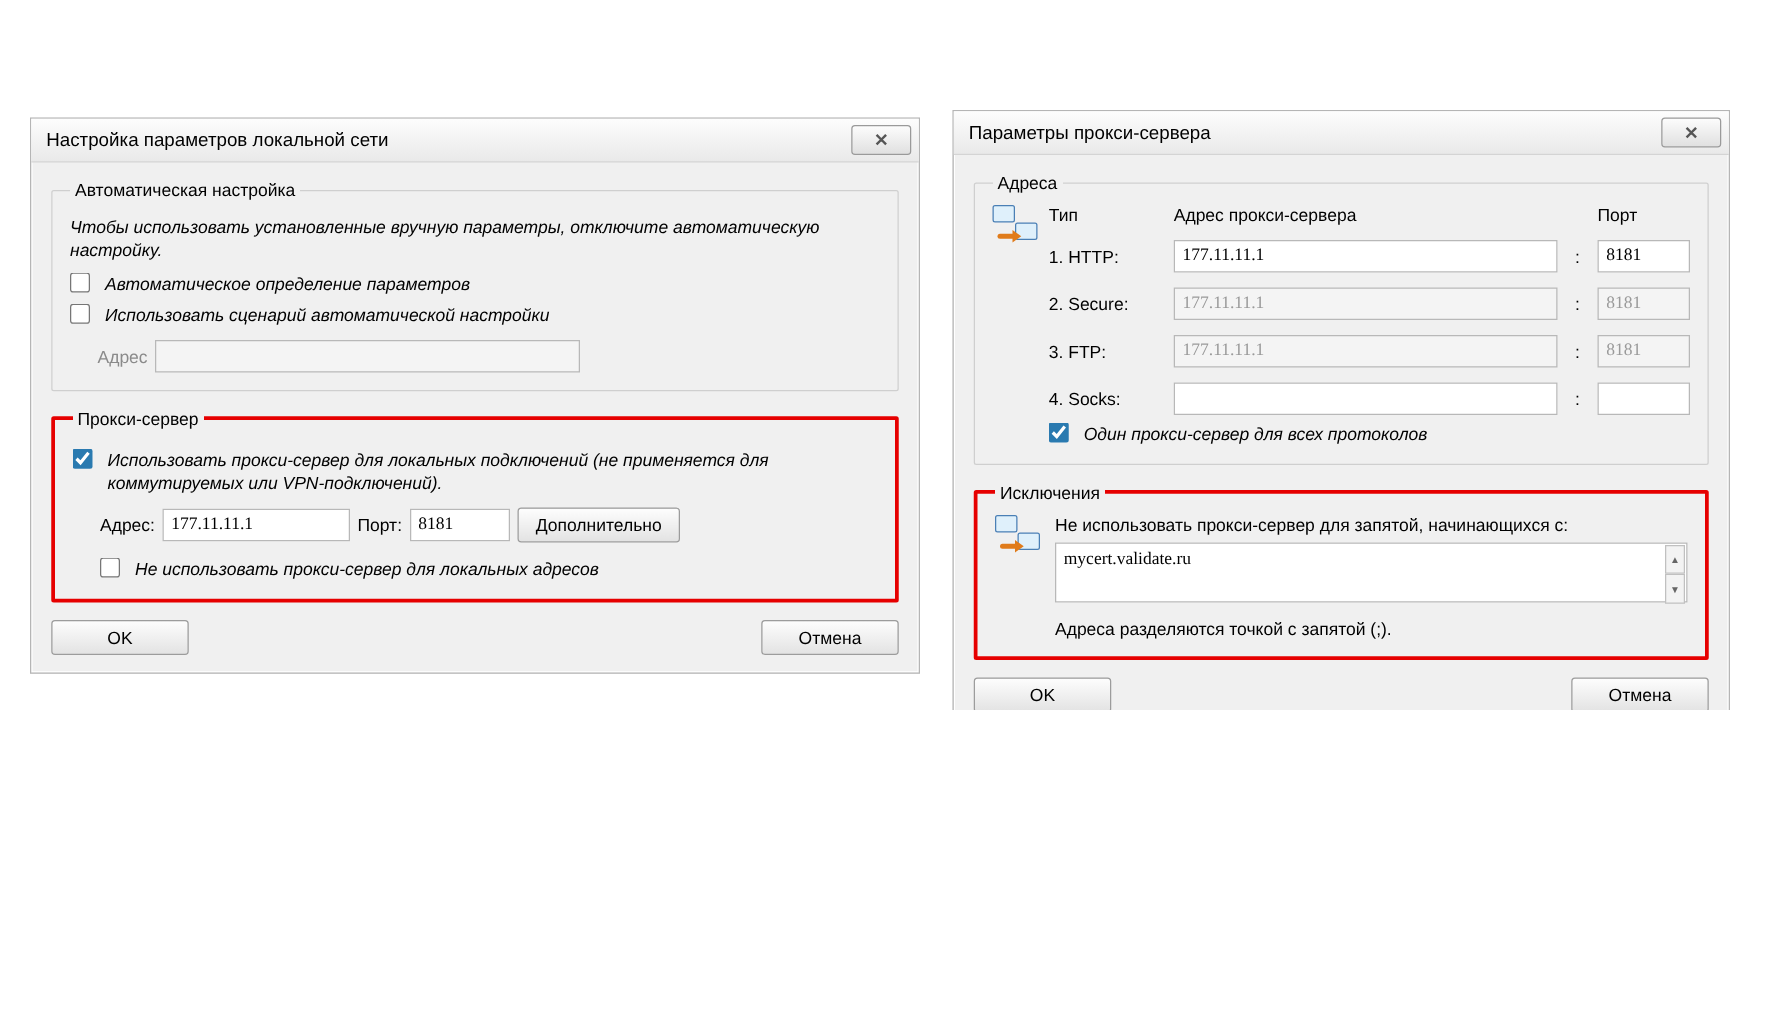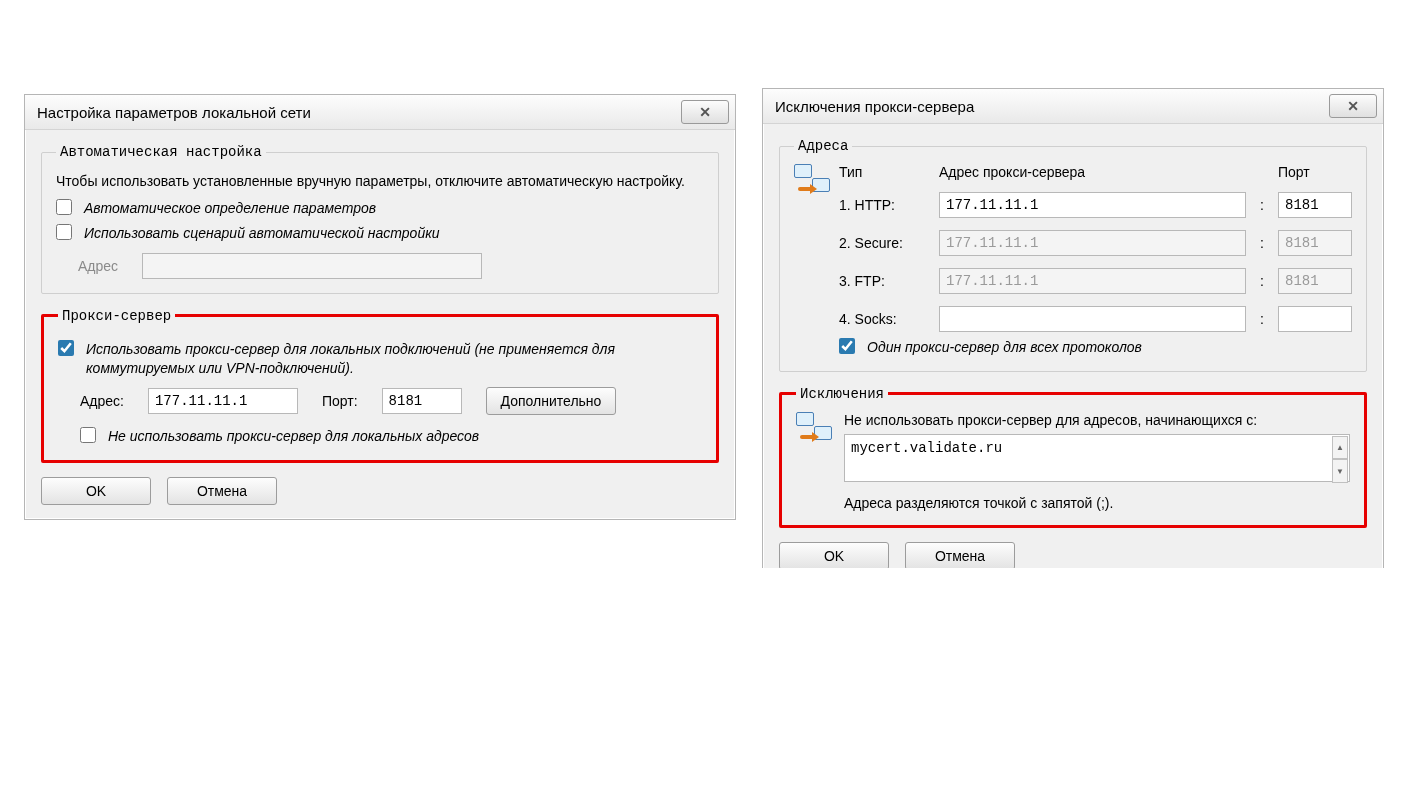--- a/index.html
+++ b/index.html
@@ -4,31 +4,31 @@
 <style>
   html, body { margin:0; padding:0; background:#fff; font-family:"Segoe UI",Tahoma,sans-serif; font-size:14px; color:#000; }
   .canvas { position:relative; width:1419px; height:568px; }
   .dialog { position:absolute; background:#f0f0f0; border:1px solid #b5b5b5; box-shadow:0 0 0 1px #fff inset; }
   .titlebar { height:34px; display:flex; align-items:center; justify-content:space-between; padding:0 6px 0 12px; background:linear-gradient(#fdfdfd,#e9e9e9); border-bottom:1px solid #d4d4d4; }
   .titlebar .title { font-size:15px; }
   .close-btn { width:46px; height:22px; border:1px solid #9a9a9a; border-radius:3px; background:linear-gradient(#fcfcfc,#e0e0e0); display:flex; align-items:center; justify-content:center; color:#555; font-weight:bold; font-family:Arial; font-size:14px; cursor:default; }
   .body { padding:14px 16px; }
   fieldset { border:1px solid #cfcfcf; border-radius:2px; margin:0 0 14px 0; padding:10px 14px 14px 14px; }
   fieldset.highlight { border:3px solid #e60000; }
-  legend { padding:0 4px; font-size:14px;font-family:Liberation Mono, monospace; }
-  .note { margin:2px 0 8px 0; line-height:1.35; }
+  legend { padding:0 4px; font-size:14px; }
+  .note { margin:2px 0 8px 0; line-height:1.35;font-style:italic; }
   input[type=checkbox]{ width:16px; height:16px; margin:0 6px 0 0; accent-color:#2a7ab0; flex:none; }
   .chkwrap { display:flex; align-items:flex-start; gap:6px; margin-top:6px; }
   .chkwrap .lbl { line-height:1.35;font-style:italic; }
-  .txt { height:26px; border:1px solid #b8b8b8; background:#fff; padding:0 6px; font-family:Liberation Mono, monospace; font-size:14px; box-sizing:border-box; }
+  .txt { height:26px; border:1px solid #b8b8b8; background:#fff; padding:0 6px; font-family:Liberation Serif, serif; font-size:14px; box-sizing:border-box; }
   .txt[disabled]{ background:#f4f4f4; color:#9a9a9a; }
   .btn { height:28px; padding:0 14px; border:1px solid #9c9c9c; border-radius:3px; background:linear-gradient(#fdfdfd,#e3e3e3); font-family:inherit; font-size:14px; cursor:default; }
-  .btnrow { display:flex; justify-content:flex-start; gap:16px; margin-top:10px; }
+  .btnrow { display:flex; justify-content:space-between; gap:6px; margin-top:10px; }
   .label-dim { color:#8a8a8a; }
-  .addr-line { display:flex; align-items:center; gap:24px; margin-top:10px; padding-left:22px; }
+  .addr-line { display:flex; align-items:center; gap:6px; margin-top:10px; padding-left:22px; }
   
   .neticon { width:38px; height:38px; position:relative; flex:none; }
   .neticon .pc { position:absolute; width:16px; height:12px; background:#dff0fb; border:1px solid #4a7fb5; border-radius:2px; }
   .neticon .pc1 { left:0; top:0; }
   .neticon .pc2 { left:18px; top:14px; }
   .neticon .arrow { position:absolute; left:4px; top:20px; width:20px; height:10px; }
   .neticon .arrow:before { content:""; position:absolute; left:0; top:3px; width:14px; height:4px; background:#e07b1a; border-radius:2px; }
   .neticon .arrow:after { content:""; position:absolute; left:12px; top:0; width:0; height:0; border-left:7px solid #e07b1a; border-top:5px solid transparent; border-bottom:5px solid transparent; }
   
   .ptable { display:grid; grid-template-columns:90px 1fr 12px 74px; column-gap:10px; row-gap:12px; align-items:center; margin-left:48px; }
@@ -87,21 +87,21 @@
 
     <div class="btnrow">
       <button class="btn" style="width:110px">OK</button>
       <button class="btn" style="width:110px">Отмена</button>
     </div>
   </div>
 </div>
 
 <div class="dialog" style="left:762px; top:88px; width:620px;">
   <div class="titlebar">
-    <span class="title">Исключения прокси-сервера</span>
+    <span class="title">Параметры прокси-сервера</span>
     <div class="close-btn">✕</div>
   </div>
   <div class="body">
     <fieldset>
       <legend>Адреса</legend>
       <div style="display:flex; gap:7px;">
         <div class="neticon">
           <div class="pc pc1"></div>
               <div class="pc pc2"></div>
               <div class="arrow"></div>
@@ -143,21 +143,21 @@
 
     <fieldset class="highlight">
       <legend>Исключения</legend>
       <div style="display:flex; gap:10px;">
         <div class="neticon">
           <div class="pc pc1"></div>
               <div class="pc pc2"></div>
               <div class="arrow"></div>
         </div>
         <div style="flex:1">
-          <div>Не использовать прокси-сервер для адресов, начинающихся с:</div>
+          <div>Не использовать прокси-сервер для запятой, начинающихся с:</div>
           <div class="textarea-wrap" style="margin-left:0">
             <textarea class="txt" style="">mycert.validate.ru</textarea>
             <div class="spin">
                   <div>▲</div>
                   <div>▼</div>
                 </div>
           </div>
           <div style="margin-top:10px">Адреса разделяются точкой с запятой (;).</div>
         </div>
       </div>

